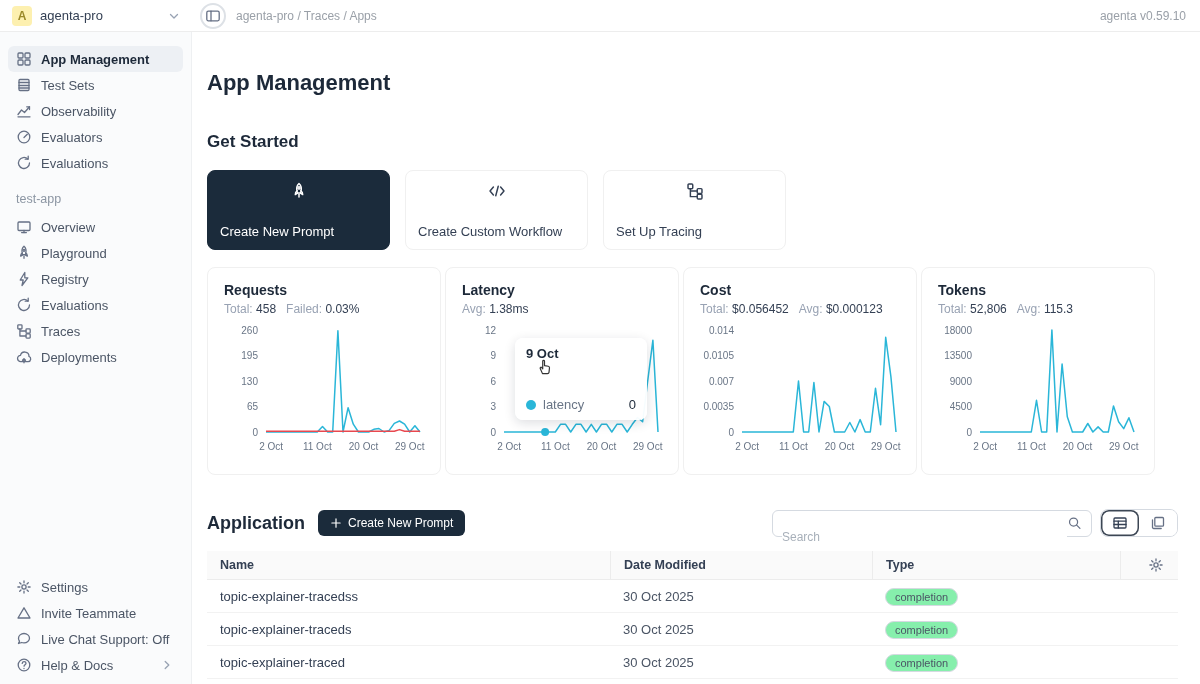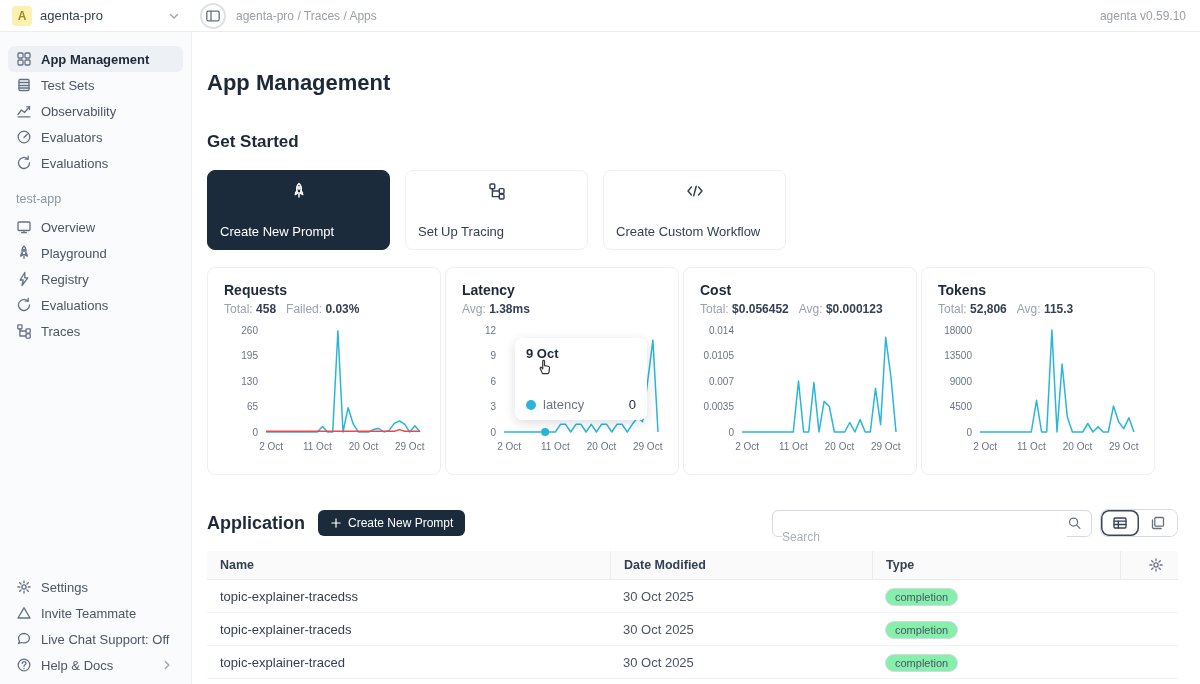--- a/index.html
+++ b/index.html
@@ -47,21 +47,21 @@
     font-size:13px; font-weight:500; }
   .gcard .info { color:#98a2b3; } .gcard.dark .info { color:#cdd5df; }
   .gcard .icon svg { width:18px; height:18px; }
 
   
   .charts { display:flex; gap:12px; margin-top:17px; position:relative; }
   .ccard { width:234px; height:208px; border-radius:8px; border:1px solid #f0f0f0;
     padding:14px 16px 6px; background:#fff; }
   .ctitle { font-size:14px; font-weight:600; color:#1d2939; }
   .cstats { font-size:12px; color:#98a2b3; margin-top:4px; }
-  .cstats b { color:#344054; font-weight:700; margin-right:10px; }
+  .cstats b { color:#344054; font-weight:400; margin-right:10px; }
   svg.chart { width:202px; height:140px; margin-top:8px; }
   svg.chart text.tick { font-family:"Liberation Sans", sans-serif; font-size:10px; fill:#697586; }
 
   
   .tooltip { position:absolute; left:308px; top:71px; width:132px; height:82px; z-index:5;
     background:rgba(255,255,255,.96); border-radius:8px; box-shadow:0 3px 12px rgba(16,24,40,.14);
     padding:8px 11px; display:flex; flex-direction:column; justify-content:space-between; }
   .tooltip .tt-date { font-size:13px; font-weight:700; color:#1d2939; }
   .tooltip .tt-row { display:flex; align-items:center; gap:7px; font-size:13px; color:#697586; }
   .tooltip .tt-dot { width:10px; height:10px; border-radius:50%; }
@@ -240,20 +240,30 @@
             <svg viewBox="0 0 16 16">
               <rect x="1.8" y="1.8" width="4.2" height="4.2" rx="0.8"></rect>
               <rect x="10" y="5.9" width="4.2" height="4.2" rx="0.8"></rect>
               <rect x="10" y="10.9" width="4.2" height="4.2" rx="0.8"></rect>
               <path d="M3.9 6v7h6.1M3.9 8h6.1"></path>
             </svg>
           </span>
           <span>Traces</span>
 
         </div>
+        <div class="nav-item">
+          <span class="icon">
+            <svg viewBox="0 0 16 16">
+              <path d="M4.8 12.6a3.1 3.1 0 0 1-.3-6.2A4.3 4.3 0 0 1 13 7.4a2.7 2.7 0 0 1-.8 5.2z"></path>
+              <path d="M8 13.8V9.8M6.5 11.2L8 9.7l1.5 1.5"></path>
+            </svg>
+          </span>
+          <span>Deployments</span>
+
+        </div>
       </div>
     <div class="bottom">
 
     <div class="nav-item">
           <span class="icon">
             <svg viewBox="0 0 16 16">
               <circle cx="8" cy="8" r="2.1"></circle>
               <path d="M8 1.9v1.9M8 12.2v1.9M1.9 8h1.9M12.2 8h1.9M3.7 3.7l1.3 1.3M11 11l1.3 1.3M12.3 3.7L11 5M5 11l-1.3 1.3"></path>
             </svg>
           </span>
@@ -313,41 +323,41 @@
             </svg>
           </span>
           <div class="glabel-row">
             <span>Create New Prompt</span>
             <span class="icon info"></span>
           </div>
         </div>
         <div class="gcard">
           <span class="icon">
             <svg viewBox="0 0 16 16">
+              <polyline points="4.8,4.5 1.8,8 4.8,11.5"></polyline>
+              <polyline points="11.2,4.5 14.2,8 11.2,11.5"></polyline>
+              <line x1="9.1" y1="3.8" x2="6.9" y2="12.2"></line>
+            </svg>
+          </span>
+          <div class="glabel-row">
+            <span>Create Custom Workflow</span>
+            <span class="icon info"></span>
+          </div>
+        </div>
+        <div class="gcard">
+          <span class="icon">
+            <svg viewBox="0 0 16 16">
               <rect x="1.8" y="1.8" width="4.2" height="4.2" rx="0.8"></rect>
               <rect x="10" y="5.9" width="4.2" height="4.2" rx="0.8"></rect>
               <rect x="10" y="10.9" width="4.2" height="4.2" rx="0.8"></rect>
               <path d="M3.9 6v7h6.1M3.9 8h6.1"></path>
             </svg>
           </span>
           <div class="glabel-row">
             <span>Set Up Tracing</span>
-            <span class="icon info"></span>
-          </div>
-        </div>
-        <div class="gcard">
-          <span class="icon">
-            <svg viewBox="0 0 16 16">
-              <polyline points="4.8,4.5 1.8,8 4.8,11.5"></polyline>
-              <polyline points="11.2,4.5 14.2,8 11.2,11.5"></polyline>
-              <line x1="9.1" y1="3.8" x2="6.9" y2="12.2"></line>
-            </svg>
-          </span>
-          <div class="glabel-row">
-            <span>Create Custom Workflow</span>
             <span class="icon info"></span>
           </div>
         </div>
       </div>
 
     <div class="charts">
       <div id="charts-host" style="display:flex; gap:4px;">
           <div class="ccard">
           <div class="ctitle">Requests</div>
           <div class="cstats"><span>Total:</span> <b>458</b><span>Failed:</span> <b>0.03%</b></div>

